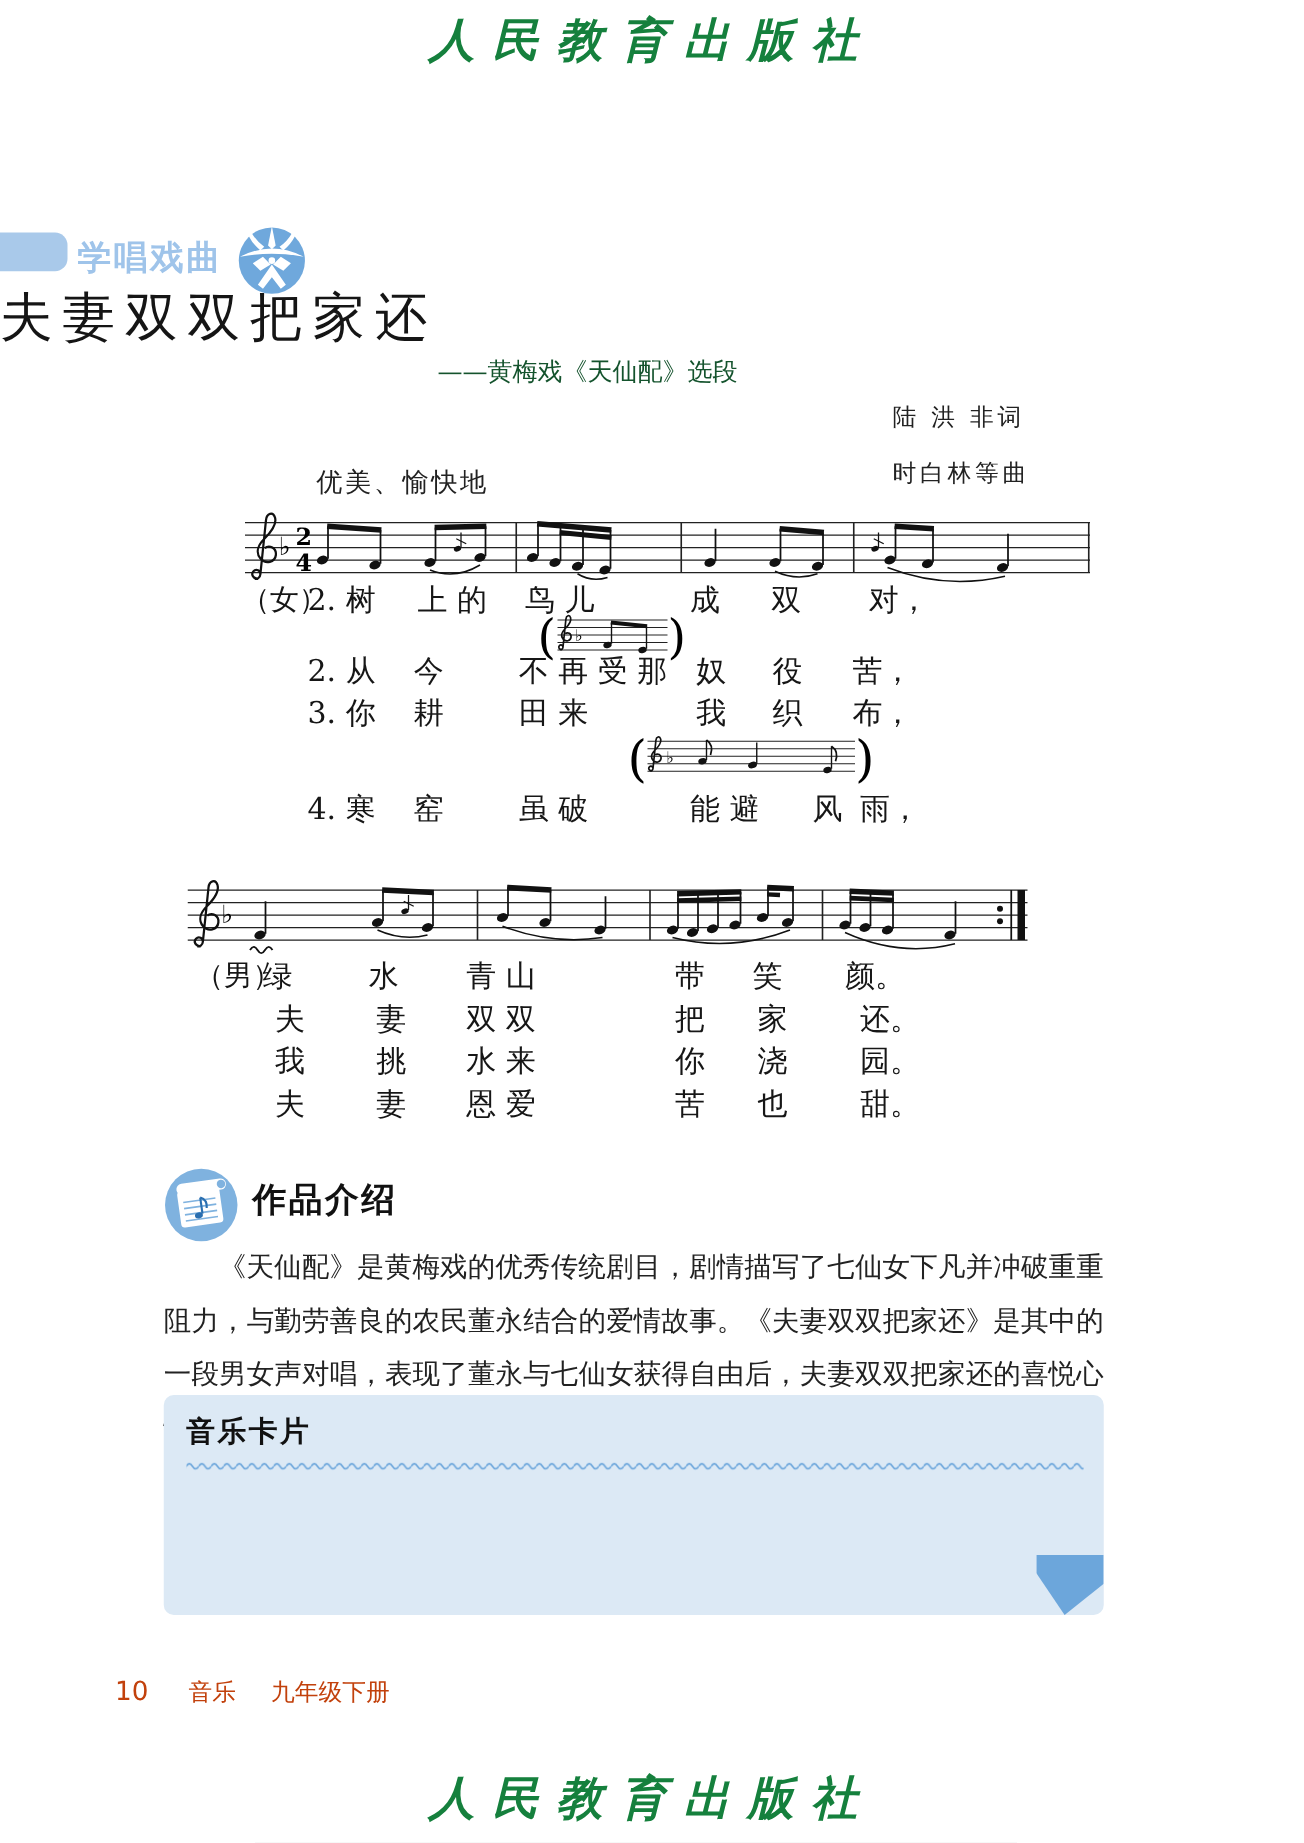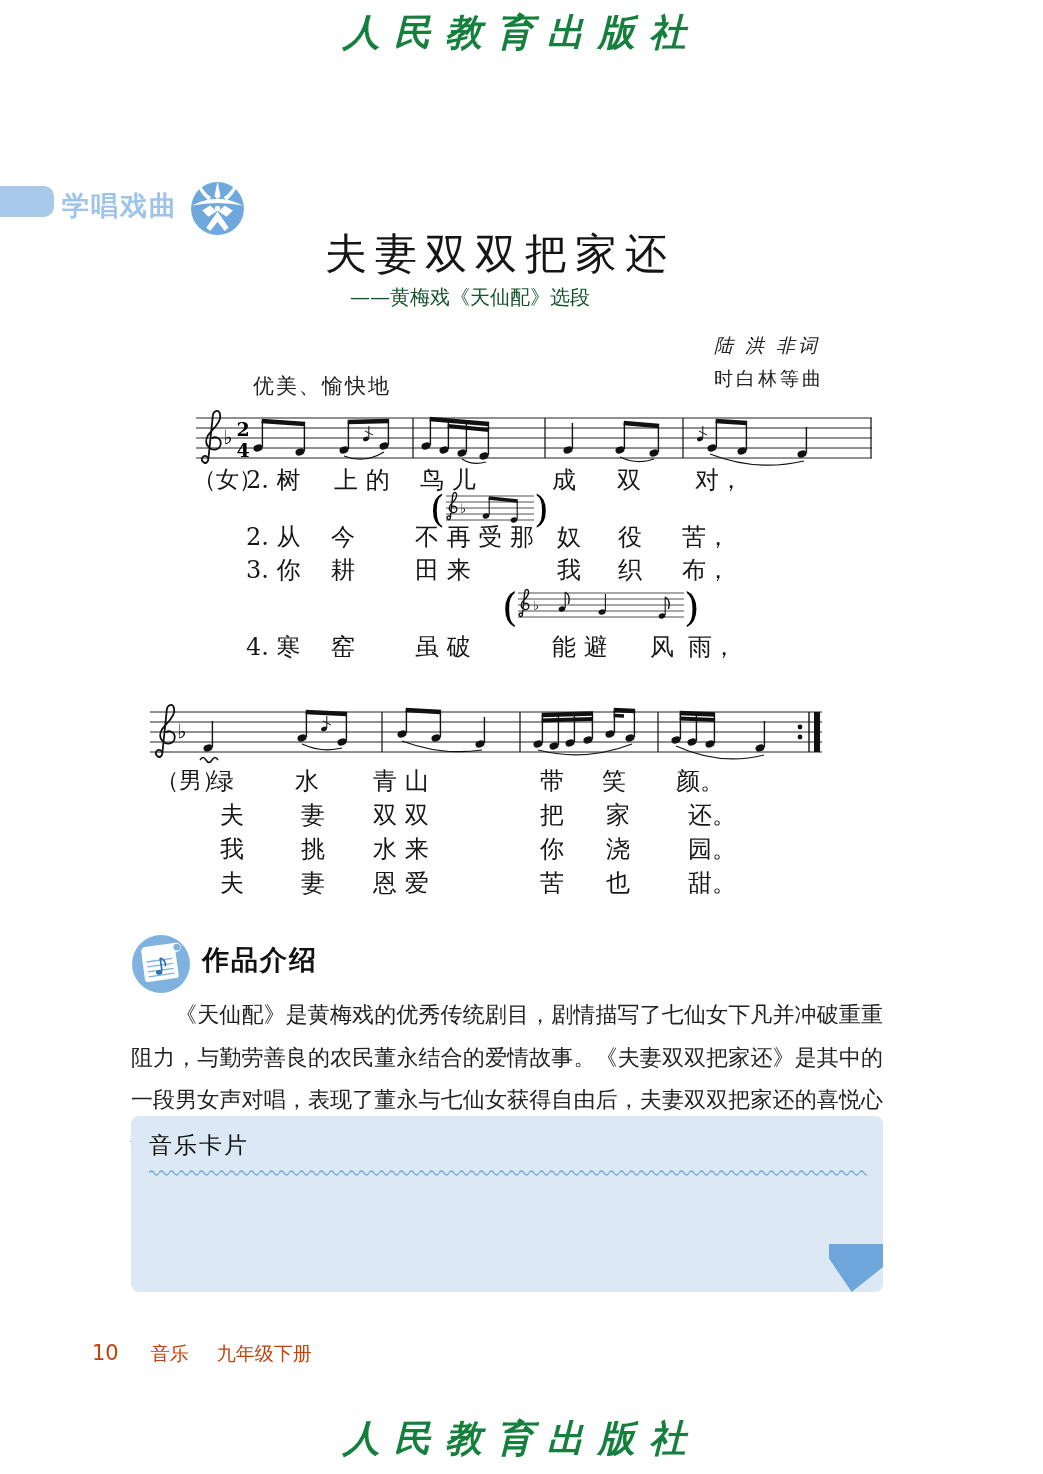--- a/index.html
+++ b/index.html
@@ -10,38 +10,38 @@
   .pub-logo{left:0;width:1043px;text-align:center;color:#15803d;
             font-family:"DejaVu Serif",serif;font-style:italic;font-weight:bold;
             font-size:37px;letter-spacing:14px;}
   .unit-title{left:0;width:1000px;text-align:center;top:106px;margin:0;
               font-family:"DejaVu Sans","Liberation Sans",sans-serif;font-weight:bold;
               font-size:46px;letter-spacing:4px;color:#7fafe0;}
   .tab-rect{left:-12px;top:186px;width:66px;height:31px;background:#a9c9ea;border-radius:10px;}
   .tab-label{left:62px;top:188px;font-family:"DejaVu Sans",sans-serif;font-weight:bold;
              font-size:27px;color:#9fc4ea;letter-spacing:2px;}
   
-  .song-title{left:0;width:1000px;text-align:center;top:226px;margin:0;font-weight:normal;
+  .song-title{left:0;width:1000px;text-align:left;top:226px;margin:0;font-weight:normal;
               font-size:42px;letter-spacing:8px;color:#151515;}
   .song-subtitle{left:0;width:940px;text-align:center;top:284px;font-size:20px;color:#14532d;}
   .credit{left:714px;font-size:19px;letter-spacing:3px;color:#222;}
   .tempo{left:253px;top:372px;font-size:21px;color:#222;letter-spacing:2px;}
   
   .lyric-row{left:0;top:0;width:1043px;height:30px;position:absolute;}
   .lt{position:absolute;font-size:24px;white-space:nowrap;color:#161616;}
   .lab{font-size:23px;}
   
   .intro-head{left:202px;top:942px;font-family:"DejaVu Sans",sans-serif;font-weight:bold;
               font-size:27px;color:#111;letter-spacing:2px;}
   .intro-body{left:131px;top:994px;width:752px;font-size:22px;line-height:42.5px;
               text-align:justify;text-indent:2em;color:#222;}
   
   .card{left:131px;top:1116px;width:752px;height:176px;background:#dce9f5;border-radius:8px;}
   .card-head{position:absolute;left:18px;top:14px;font-family:"DejaVu Sans",sans-serif;
-             font-weight:normal;font-size:23px;color:#111;letter-spacing:2px;}
+             font-weight:bold;font-size:23px;color:#111;letter-spacing:2px;}
   .card-wave{position:absolute;left:18px;top:52px;}
   .card-body{position:absolute;left:18px;top:66px;width:716px;font-size:20px;
              line-height:34.5px;text-align:justify;color:#222;}
   .card-term{font-family:"DejaVu Sans",sans-serif;font-weight:bold;margin-right:14px;}
   .card-fold{position:absolute;right:0;bottom:0;width:54px;height:48px;background:#6ca6db;
              -webkit-clip-path:polygon(0 0,100% 0,100% 48%,42% 100%,0 30%);
              clip-path:polygon(0 0,100% 0,100% 48%,42% 100%,0 30%);}
   
   .footer{left:92px;top:1341px;font-size:19px;color:#c2410c;}
   .footer .num{font-family:"DejaVu Sans",sans-serif;font-size:21px;margin-right:26px;}
@@ -67,21 +67,21 @@
     <path d="M43 7 Q39 14 33 18 L36 21 Q42 16 45 10 Z" fill="#fff"></path>
     <path d="M2 26 Q27 13 52 26 Q27 21 2 26 Z" fill="#fff"></path>
     <path d="M12 31 l8 -5 l6 6 l-8 5 z" fill="#fff"></path>
     <path d="M42 31 l-8 -5 l-6 6 l8 5 z" fill="#fff"></path>
     <path d="M27 32 L16 48 L20 51 L27 42 L34 51 L38 48 Z" fill="#fff"></path>
     <circle cx="27" cy="29" r="2.6" fill="#fff"></circle>
   </svg>
 
   <h2 class="abs song-title">夫妻双双把家还</h2>
   <div class="abs song-subtitle">——黄梅戏《天仙配》选段</div>
-  <div class="abs credit" style="top:333px;font-style:italic;">陆 洪 非词</div>
+  <div class="abs credit" style="top:321px;">陆 洪 非词</div>
   <div class="abs credit" style="top:366px;">时白林等曲</div>
   <div class="abs tempo">优美、愉快地</div>
 
   <svg class="abs" style="left:196px;top:406px;" width="676" height="64" viewBox="0 0 676 64">
     <path d="M0 12H676 M0 22H676 M0 32H676 M0 42H676 M0 52H676" stroke="#222" stroke-width="1" fill="none"></path>
     <path d="M217 12V52 M349 12V52 M487 12V52 M675 12V52" stroke="#222" stroke-width="1.3" fill="none"></path>
     <path d="M10.5 57 C6.5 57 4.5 53.5 6.8 51 C9 48.7 12.5 50.4 12.3 53.4 C12.1 56.2 9.5 57.6 8 57 M12.3 53.4 L16.8 10 C17.3 4.5 22.5 3 24 8 C25.5 13 21.5 19 15.5 25 C10 30.5 8.5 36.5 12.5 41 C16.5 45.5 24 44 24.7 38 C25.3 32.5 19.5 29.5 15.8 32.5" stroke="#111" stroke-width="1.8" fill="none"></path>
     <text x="27" y="38" font-size="20">♭</text>
     <text x="47" y="30" font-size="19" font-weight="bold" text-anchor="middle">2</text>
     <text x="47" y="51" font-size="19" font-weight="bold" text-anchor="middle">4</text>

